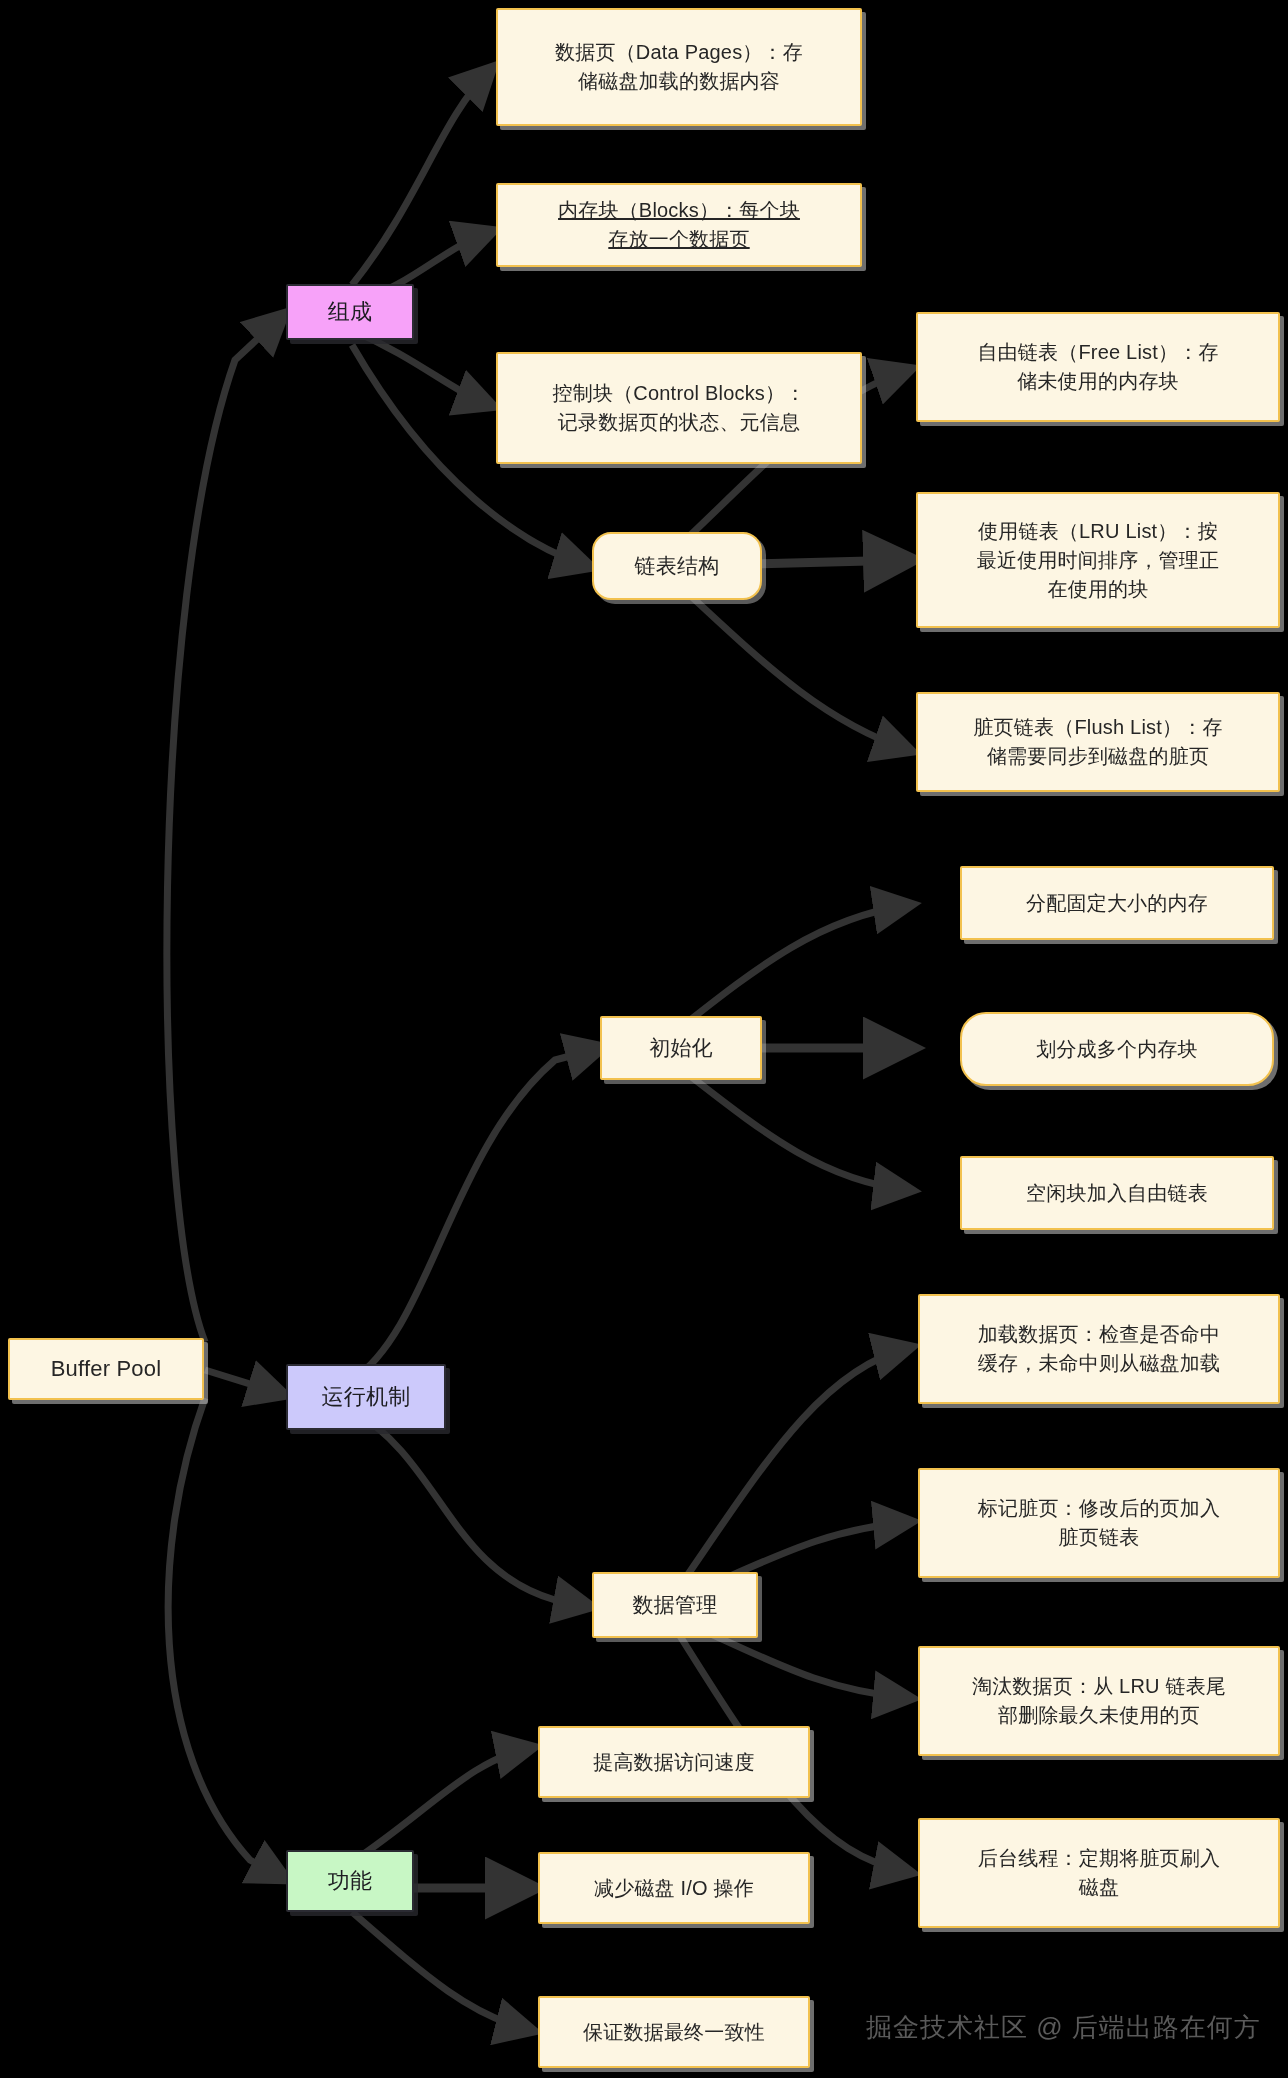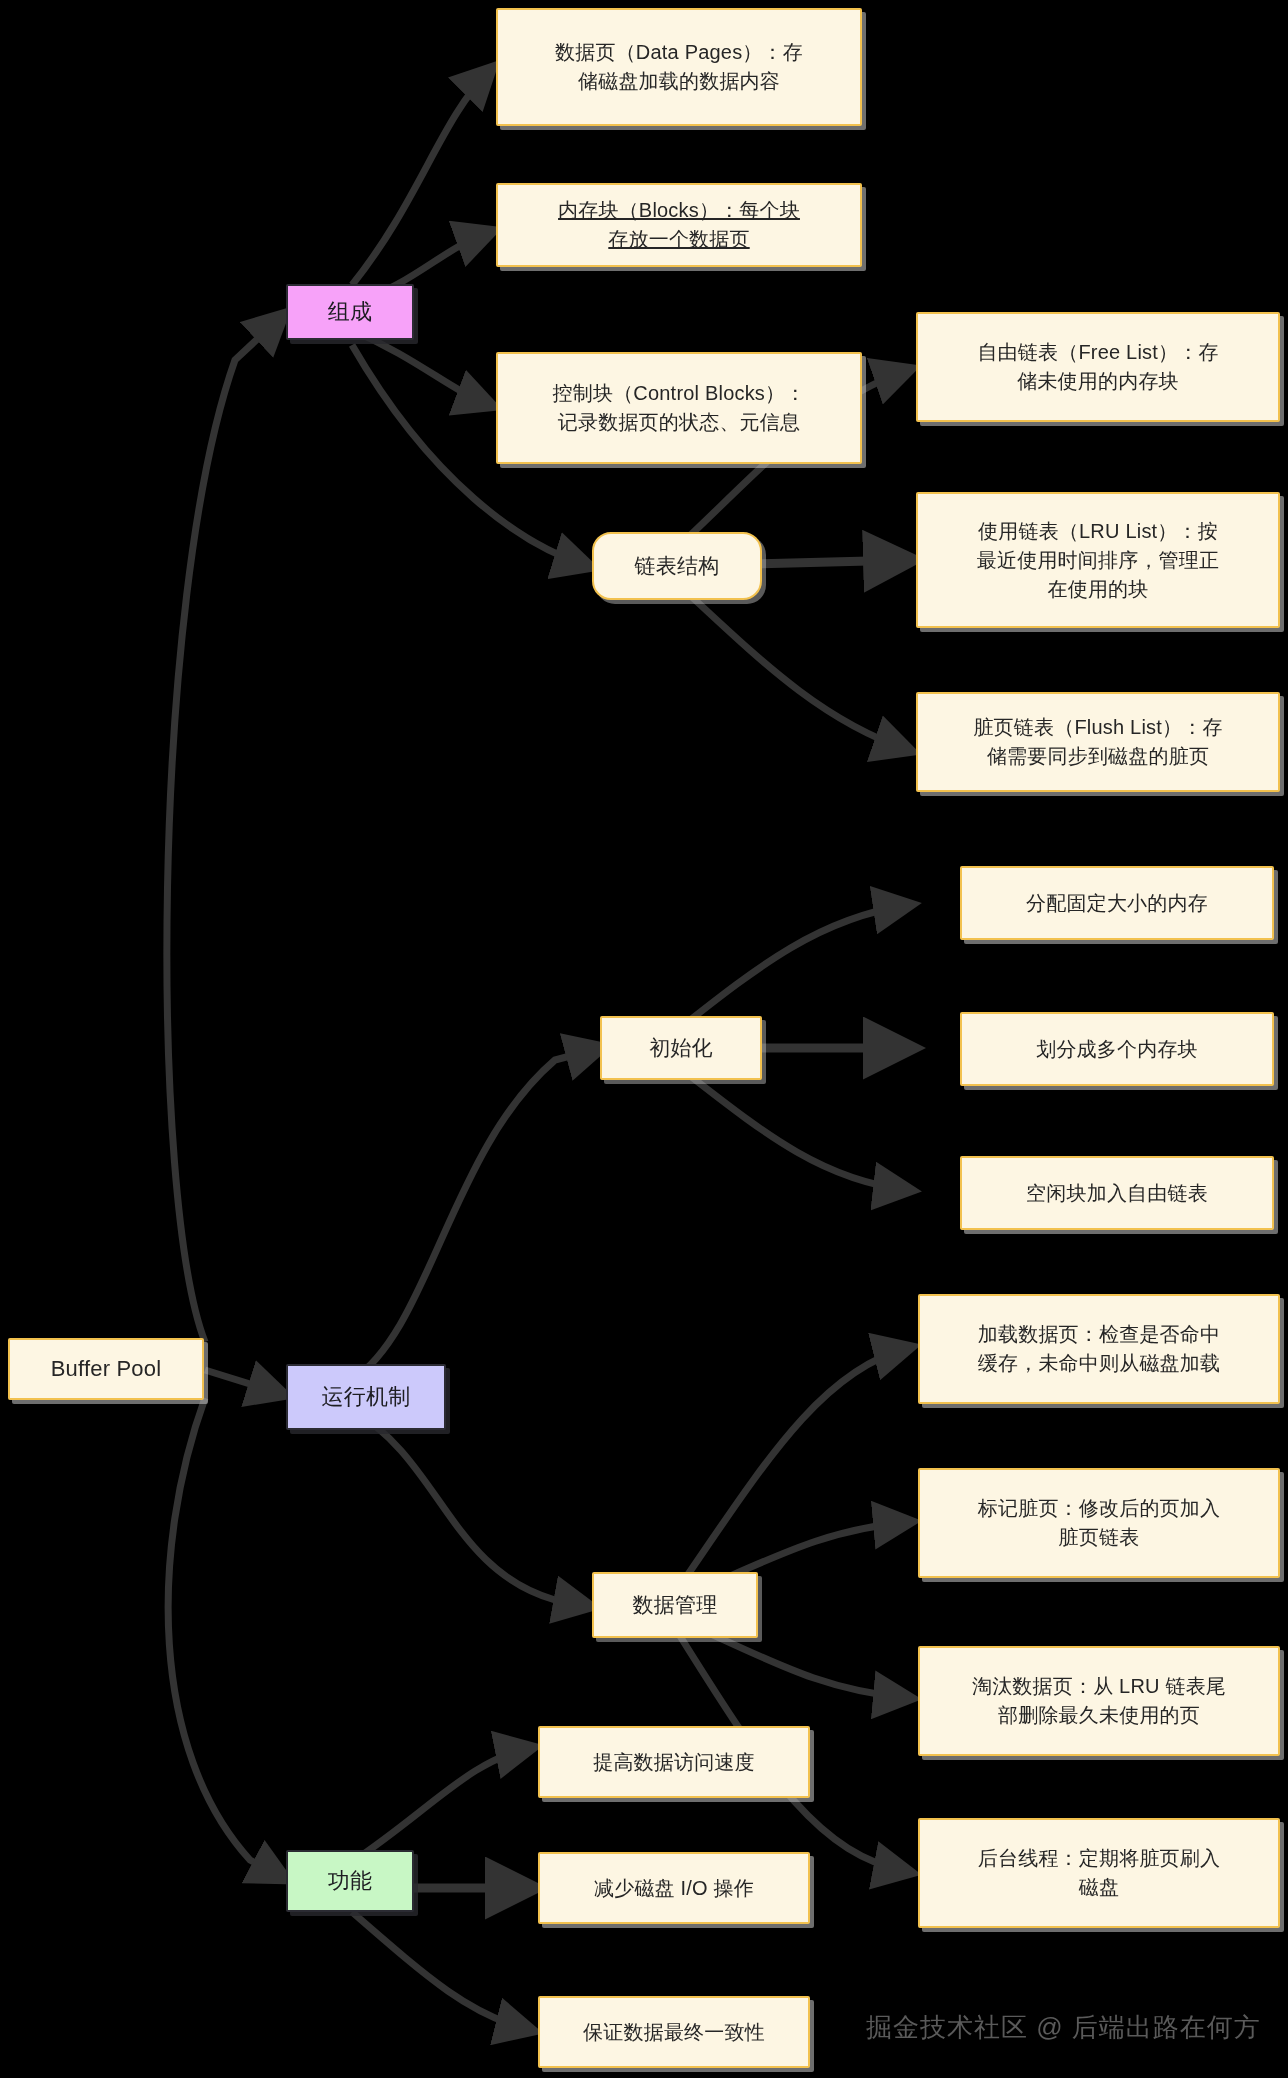--- a/index.html
+++ b/index.html
@@ -181,21 +181,21 @@
   </div>
 
   <div class="node node-sub" style="left:600px; top:1016px; width:162px; height:64px;">
     <span class="node-text">初始化</span>
   </div>
 
   <div class="node node-leaf" style="left:960px; top:866px; width:314px; height:74px;">
     <span class="node-text">分配固定大小的内存</span>
   </div>
 
-  <div class="node node-leaf" style="left:960px; top:1012px; width:314px; height:74px;">
+  <div class="node node-leaf" style="left:960px; top:1012px; width:314px; height:74px;border-radius:26px;">
     <span class="node-text">划分成多个内存块</span>
   </div>
 
   <div class="node node-leaf" style="left:960px; top:1156px; width:314px; height:74px;">
     <span class="node-text">空闲块加入自由链表</span>
   </div>
 
   <div class="node node-sub" style="left:592px; top:1572px; width:166px; height:66px;">
     <span class="node-text">数据管理</span>
   </div>

